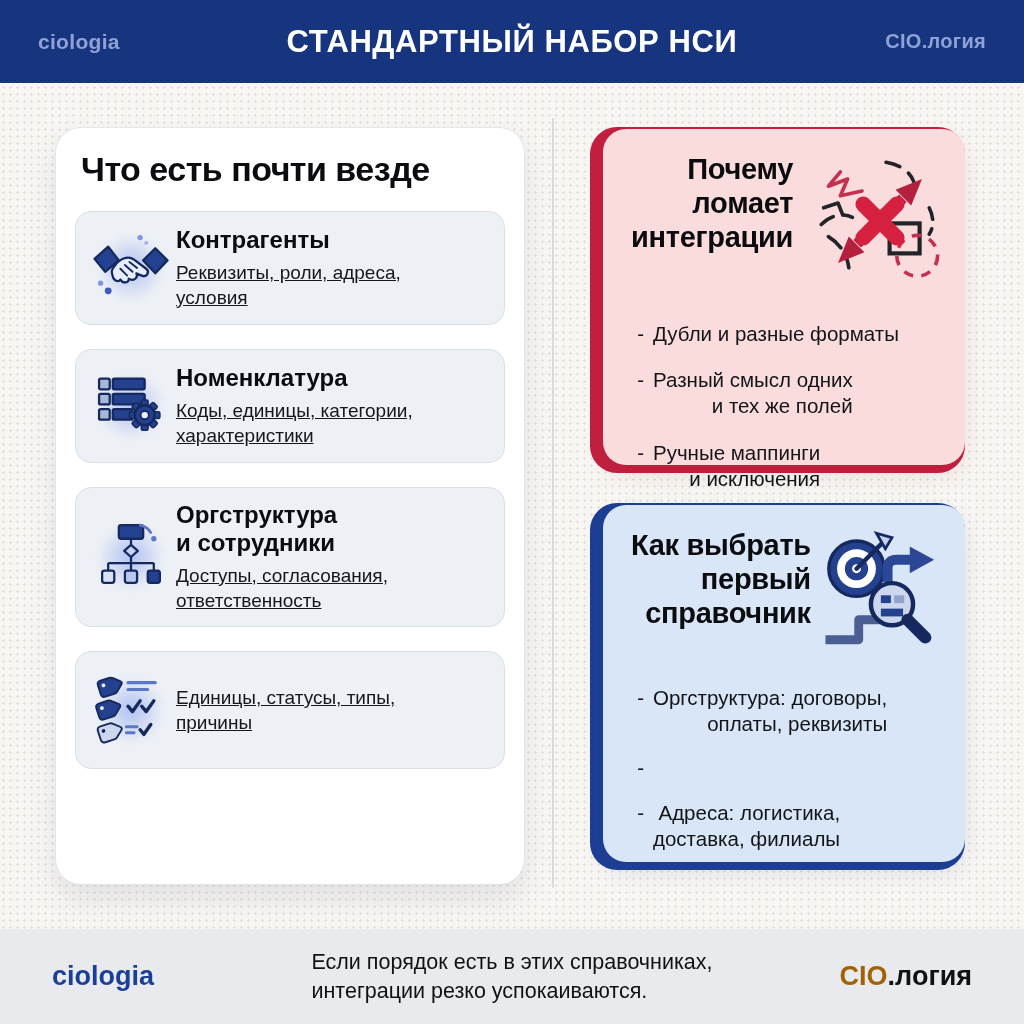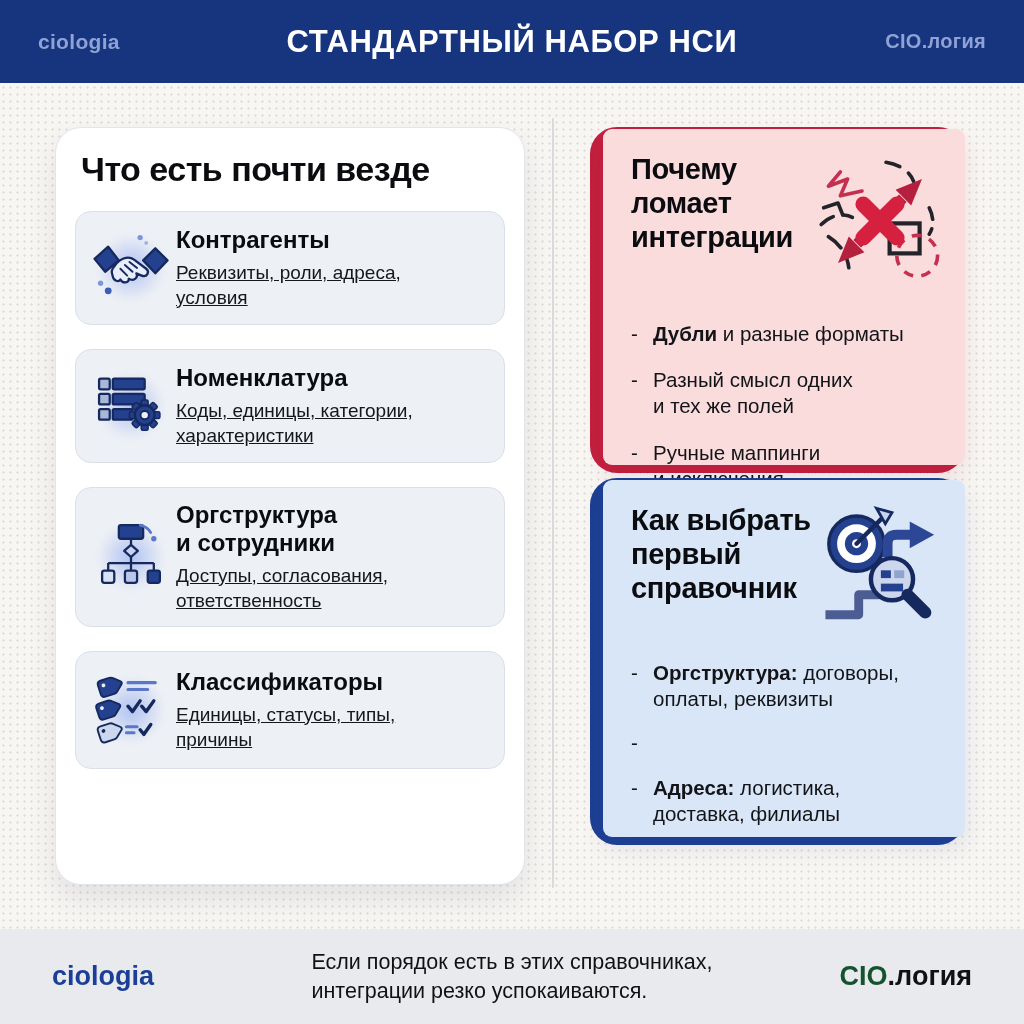--- a/index.html
+++ b/index.html
@@ -28,48 +28,48 @@
   .item-icon::before{content:"";position:absolute;left:6px;top:10px;width:70px;height:66px;border-radius:50%;
     background:radial-gradient(circle,rgba(125,155,240,.55),rgba(125,155,240,0) 70%);filter:blur(3px);}
   .item-icon svg{position:relative;width:76px;height:76px;}
   .item-title{font-size:24px;font-weight:bold;line-height:1.18;white-space:pre-line;color:#0b0c0f;margin-bottom:5px;}
   .item-sub{font-size:19px;line-height:1.32;white-space:pre-line;color:#16171b;text-decoration:underline;}
   
   .divider{position:absolute;left:552px;top:118px;width:2px;height:770px;background:#d8dade;border-radius:1px;}
   
   .ribbon-card{position:absolute;left:590px;width:375px;}
   .ribbon-card .ribbon{position:absolute;inset:0;border-radius:27px;}
-  .ribbon-card .inner{position:absolute;left:13px;top:2px;right:0;bottom:8px;border-radius:9px;
-    padding:24px 16px 16px 28px;box-sizing:border-box;}
+  .ribbon-card .inner{position:absolute;left:13px;top:2px;right:0;bottom:8px;border-radius:23px;
+    padding:24px 16px 16px 28px;box-sizing:border-box;text-align:right;}
   #card-why{top:127px;height:346px;}
   #card-why .ribbon{background:#c31f3f;}
   #card-why .inner{background:#fadcdd;box-shadow:0 10px 22px rgba(150,40,60,.12);}
-  #card-how{top:478px;height:367px;}
+  #card-how{top:503px;height:367px;}
   #card-how .ribbon{background:#1c3f94;}
   #card-how .inner{background:#d9e6f8;box-shadow:0 10px 22px rgba(40,60,140,.12);}
   .card-head{display:flex;justify-content:space-between;align-items:flex-start;}
   .card-title{font-size:29px;font-weight:bold;line-height:1.17;letter-spacing:-.3px;white-space:pre-line;color:#0b0c0f;}
   .card-icon{flex:none;margin-top:2px;}
   #card-why .card-icon svg{width:138px;height:132px;}
   #card-how .card-icon svg{width:122px;height:122px;margin-right:6px;}
   .bullets{display:flex;flex-direction:column;}
   #card-why .bullets{margin-top:30px;gap:20px;}
   #card-how .bullets{margin-top:28px;gap:18px;}
   .bullet{display:flex;gap:9px;font-size:20.5px;line-height:1.28;color:#131418;}
   .bullet .marker{flex:none;width:13px;}
   .bullet .text{white-space:pre-line;}
-  .bullet .lead{font-weight:bold;}
+  .bullet .lead{font-weight:normal;}
   
   .footer{position:absolute;left:0;right:0;top:929px;height:95px;background:#e8eaee;
     display:flex;align-items:center;justify-content:space-between;padding:0 52px;box-sizing:border-box;}
   .footer .brand-left{color:#1b3f97;font-size:27px;font-weight:bold;}
   .footer-note{position:absolute;left:50%;top:50%;transform:translate(-50%,-50%);
     font-size:21.5px;line-height:1.35;text-align:left;white-space:pre-line;color:#101114;}
   .footer .brand-right{font-size:27px;font-weight:bold;}
-  .footer .brand-right .accent{color:#14532d;margin-top:36px;}
+  .footer .brand-right .accent{color:#a16207;margin-top:36px;}
   .footer .brand-right .rest{color:#101114;}
 </style>
 </head>
 <body>
 
 <div id="page">
 
   <div class="header">
     <span class="brand">ciologia</span>
     <span class="header-title">СТАНДАРТНЫЙ НАБОР НСИ</span>
@@ -168,21 +168,20 @@
             <path d="M3 9 Q3 4 8 4 L20 4 Q23 4 25 6 L33 13 Q35 15 33 17 L25 24 Q23 26 20 26 L8 26 Q3 26 3 21 Z" fill="#ccd6ec" stroke="#16295e" stroke-width="2.5"></path>
             <circle cx="10" cy="11" r="2.5" fill="#16295e"></circle>
           </g>
           <path d="M46 14 H82 M46 23 H72" stroke="#5a77c8" stroke-width="4" stroke-linecap="round"></path>
           <path d="M46 45 L52 52 L62 38 M64 45 L70 52 L80 38" stroke="#16295e" stroke-width="4.5" fill="none" stroke-linecap="round" stroke-linejoin="round"></path>
           <path d="M44 72 H58 M44 80 H54" stroke="#5a77c8" stroke-width="4" stroke-linecap="round"></path>
           <path d="M62 76 L67 82 L76 69" stroke="#16295e" stroke-width="4.5" fill="none" stroke-linecap="round" stroke-linejoin="round"></path>
         </svg>
       </div>
       <div class="item-text">
-        <div class="item-title">Классификаторы</div>
         <div class="item-sub">Единицы, статусы, типы,
 причины</div>
       </div>
     </div>
   </div>
 
   <div class="divider"></div>
 
   <div class="ribbon-card" id="card-why">
     <div class="ribbon"></div>

